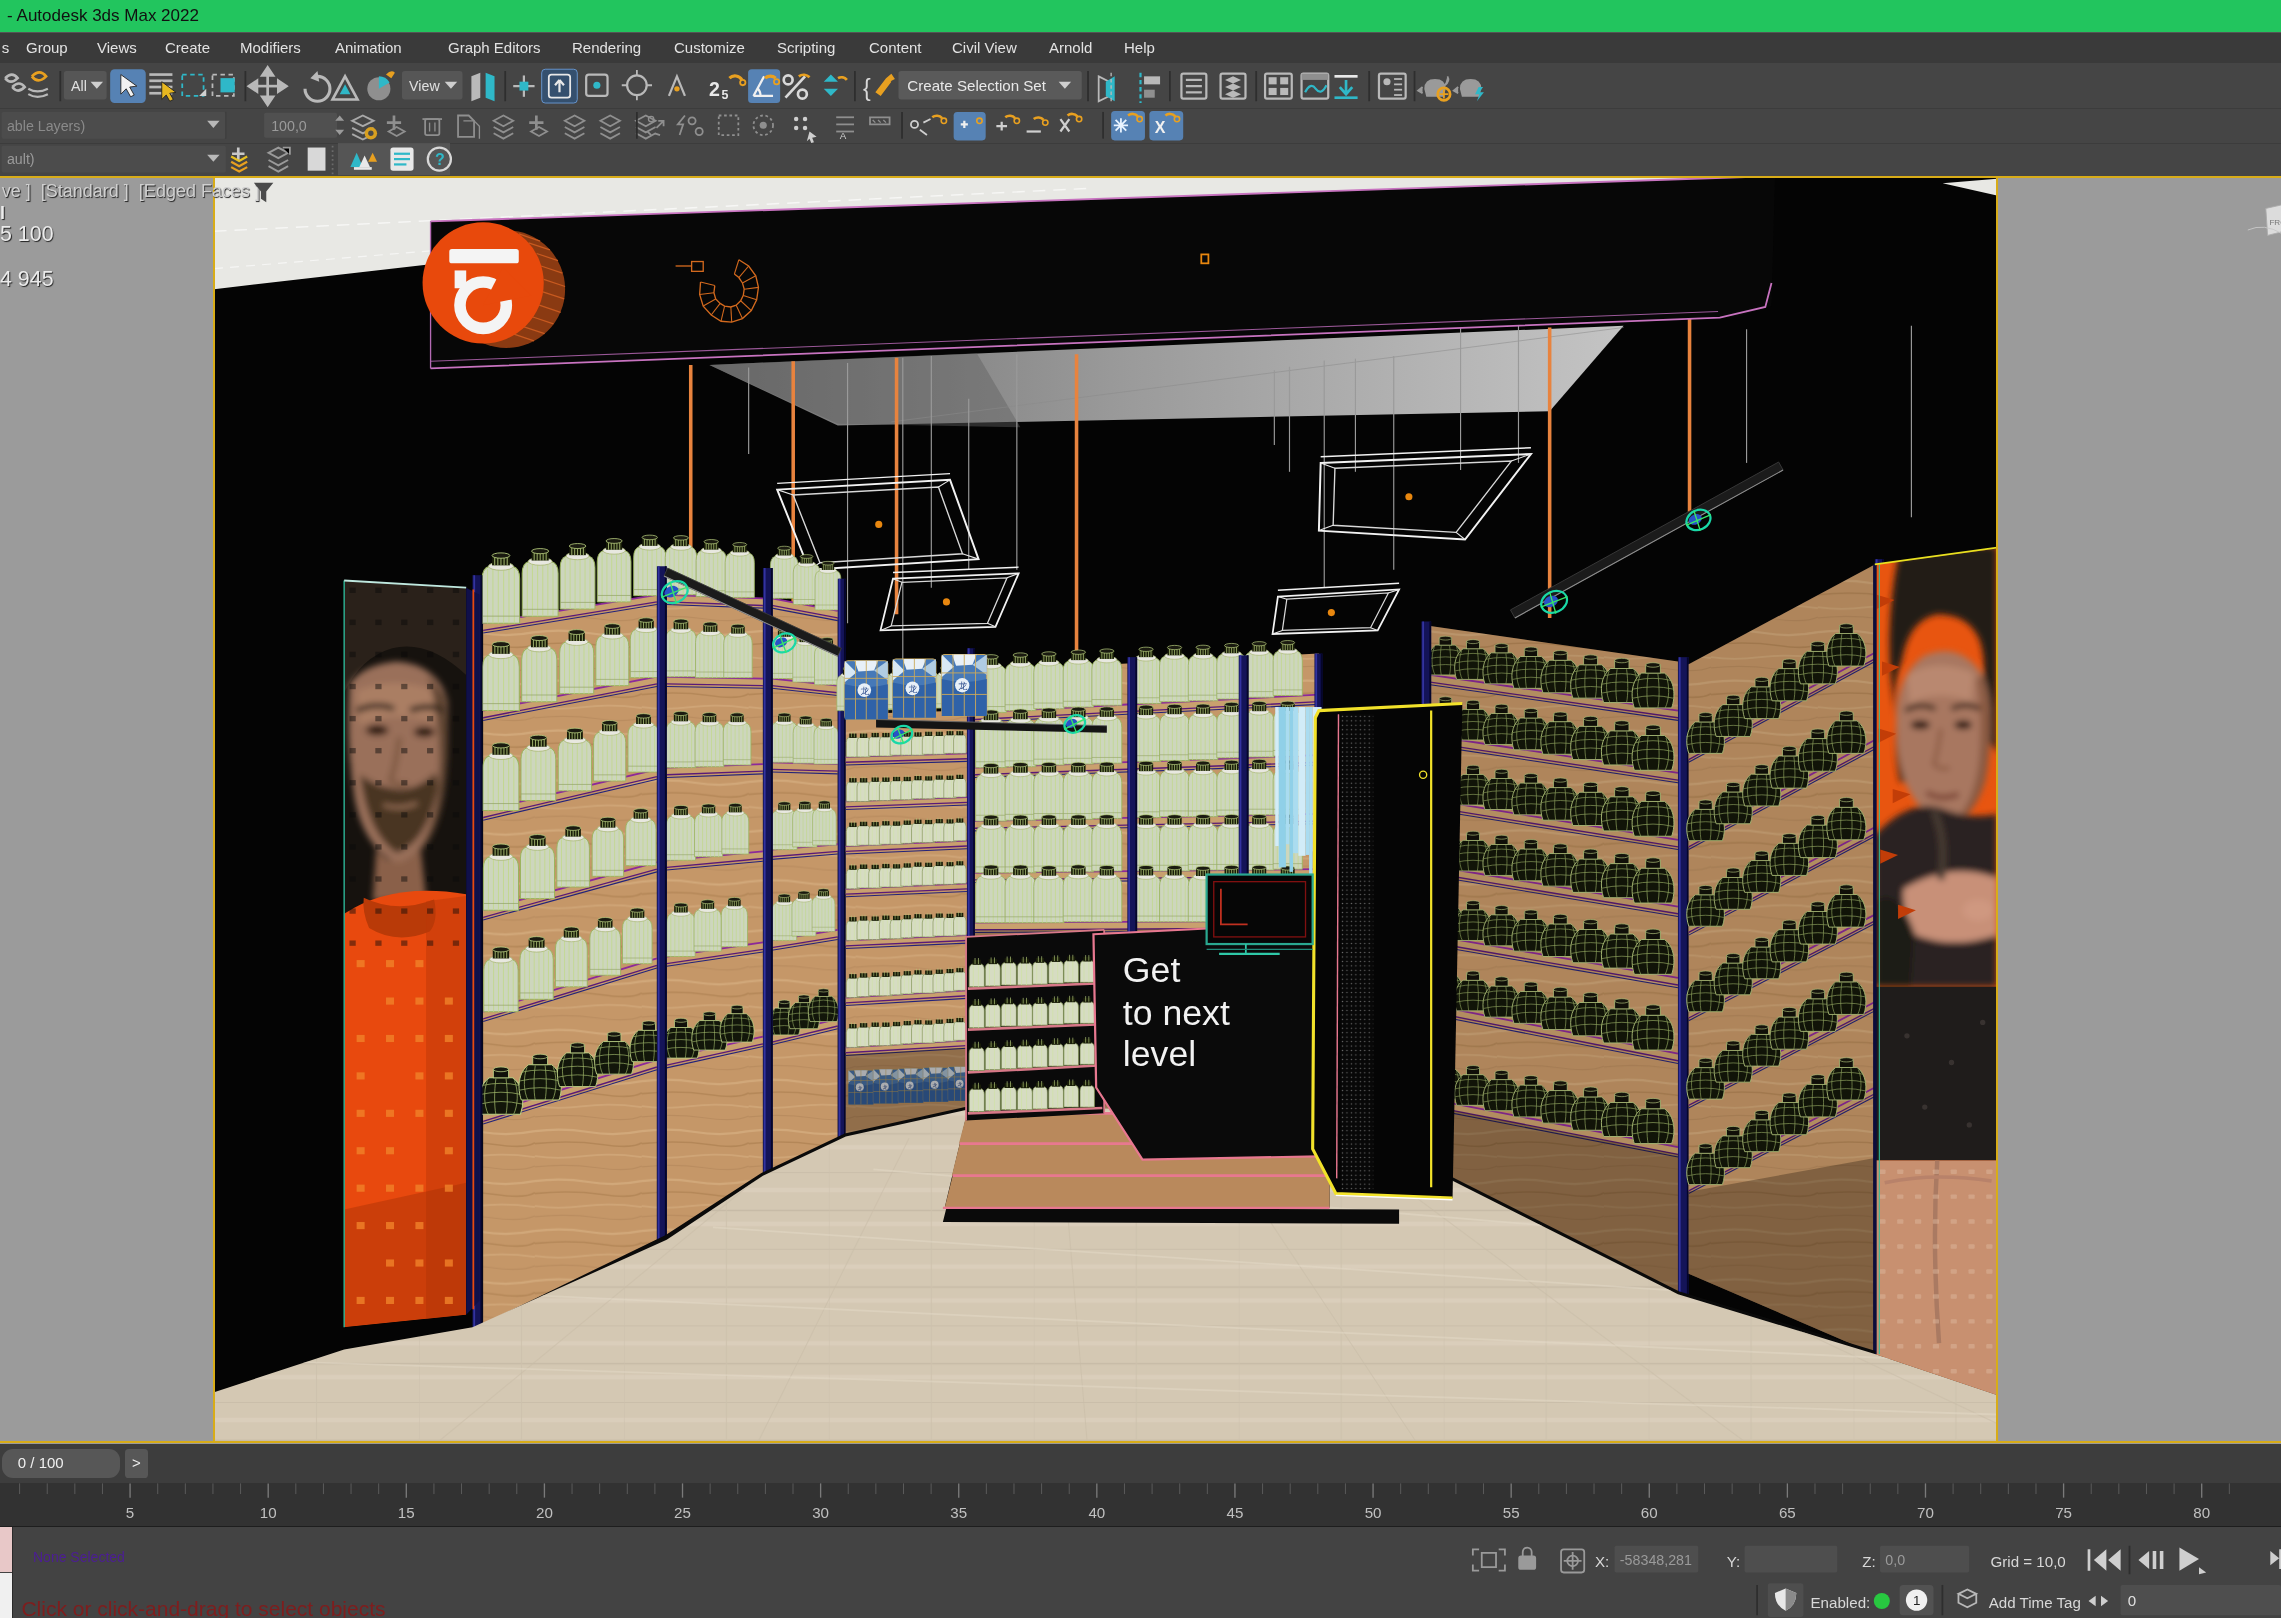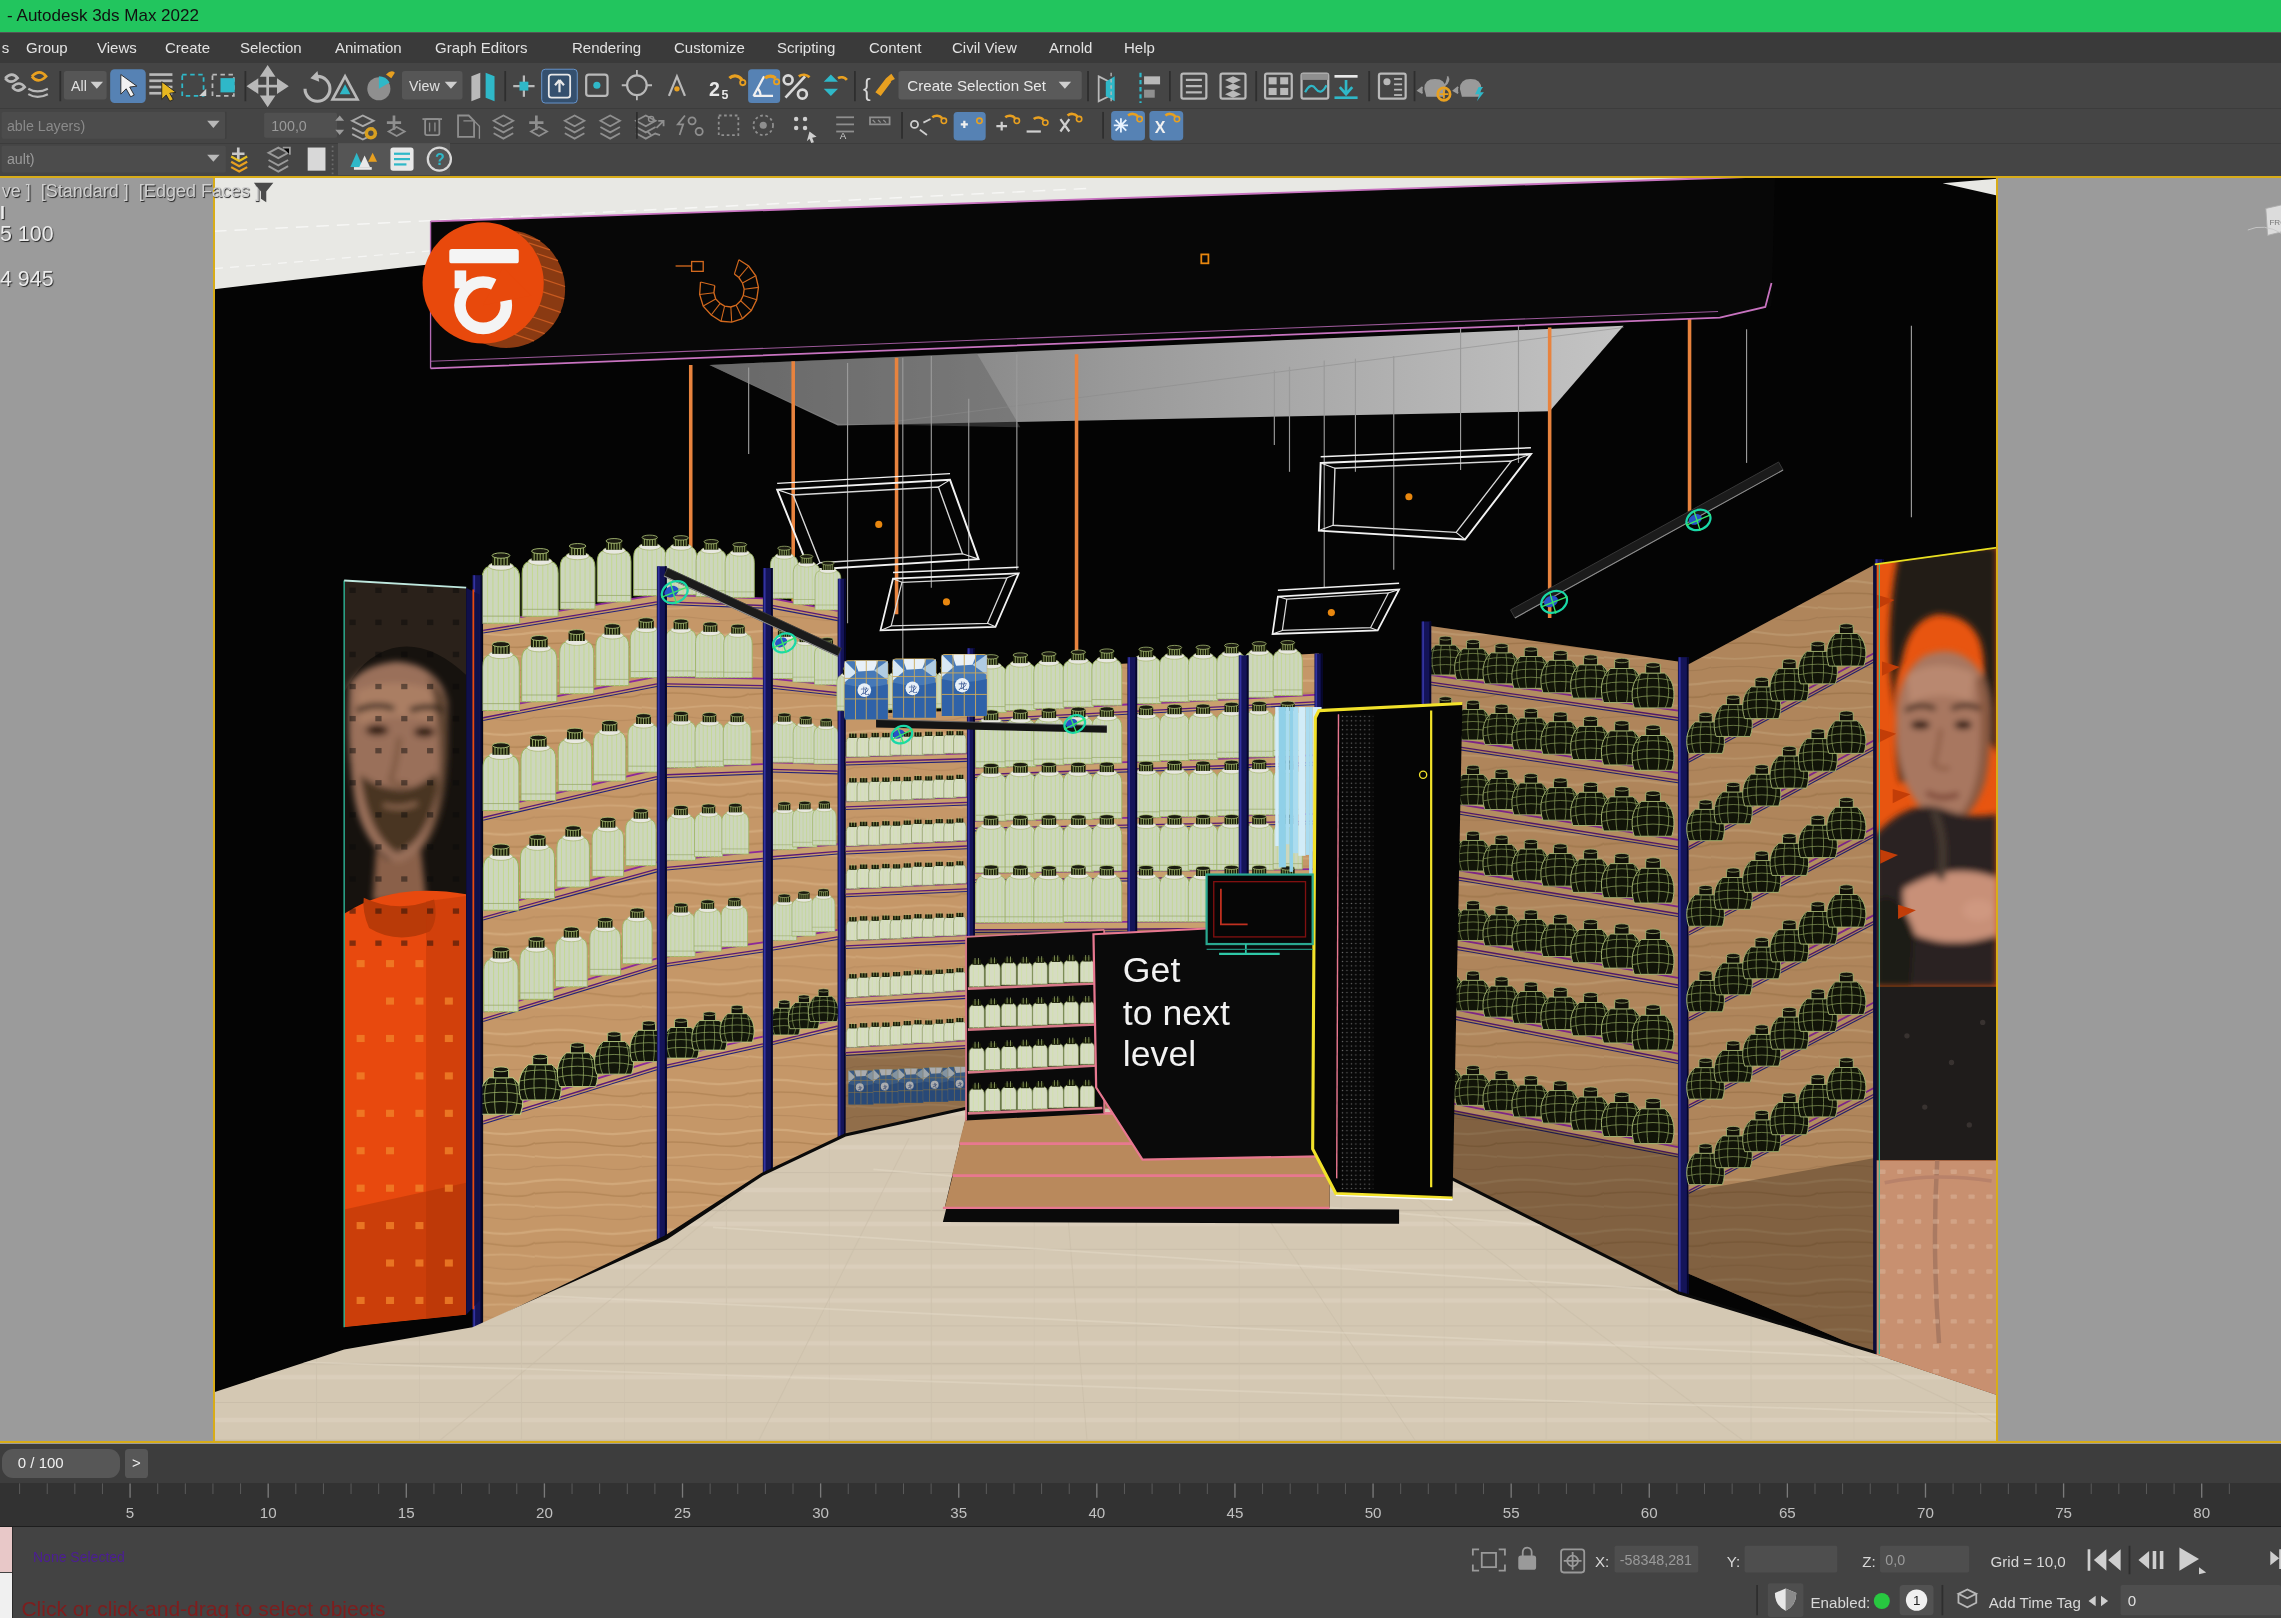--- a/index.html
+++ b/index.html
@@ -5,23 +5,23 @@
 </style></head>
 <body>
 <div class="abs" style="left:0;top:0;width:2281px;height:32px;background:#22c55e;color:#111;font-size:17px">
     <span class="abs" style="left:7.1px;top:6.2px">- Autodesk 3ds Max 2022</span>
   </div>
 <div class="abs" style="left:0;top:32px;width:2281px;height:31px;background:#3a3a3a;border-top:0.9px solid #555;color:#e2e2e2;font-size:15px">
     <span style="position:absolute;left:1.8px;top:6.2px">s</span>
     <span style="position:absolute;left:26px;top:6.2px">Group</span>
     <span style="position:absolute;left:97px;top:6.2px">Views</span>
     <span style="position:absolute;left:165px;top:6.2px">Create</span>
-    <span style="position:absolute;left:240px;top:6.2px">Selection</span>
+    <span style="position:absolute;left:240px;top:6.2px">Modifiers</span>
     <span style="position:absolute;left:335px;top:6.2px">Animation</span>
-    <span style="position:absolute;left:435px;top:6.2px">Graph Editors</span>
+    <span style="position:absolute;left:448px;top:6.2px">Graph Editors</span>
     <span style="position:absolute;left:572px;top:6.2px">Rendering</span>
     <span style="position:absolute;left:674px;top:6.2px">Customize</span>
     <span style="position:absolute;left:777px;top:6.2px">Scripting</span>
     <span style="position:absolute;left:869px;top:6.2px">Content</span>
     <span style="position:absolute;left:952px;top:6.2px">Civil View</span>
     <span style="position:absolute;left:1049px;top:6.2px">Arnold</span>
     <span style="position:absolute;left:1124px;top:6.2px">Help</span>
   </div>
 <div class="abs" style="left:0;top:63px;width:2281px;height:113px;background:#454545;border-bottom:0.9px solid #222"></div>
 <div class="abs" style="left:0;top:108px;width:2281px;height:0.9px;background:#3c3c3c"></div>

